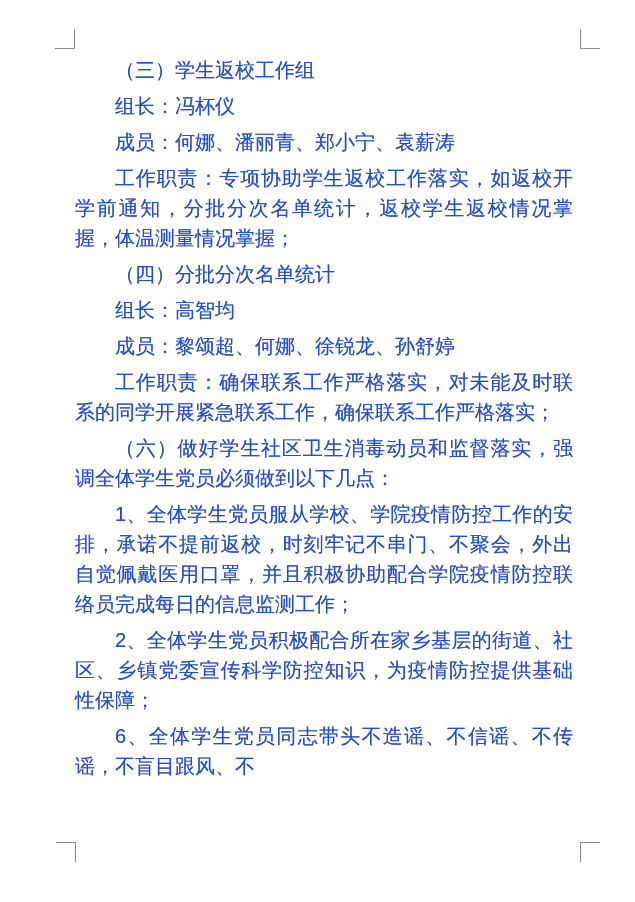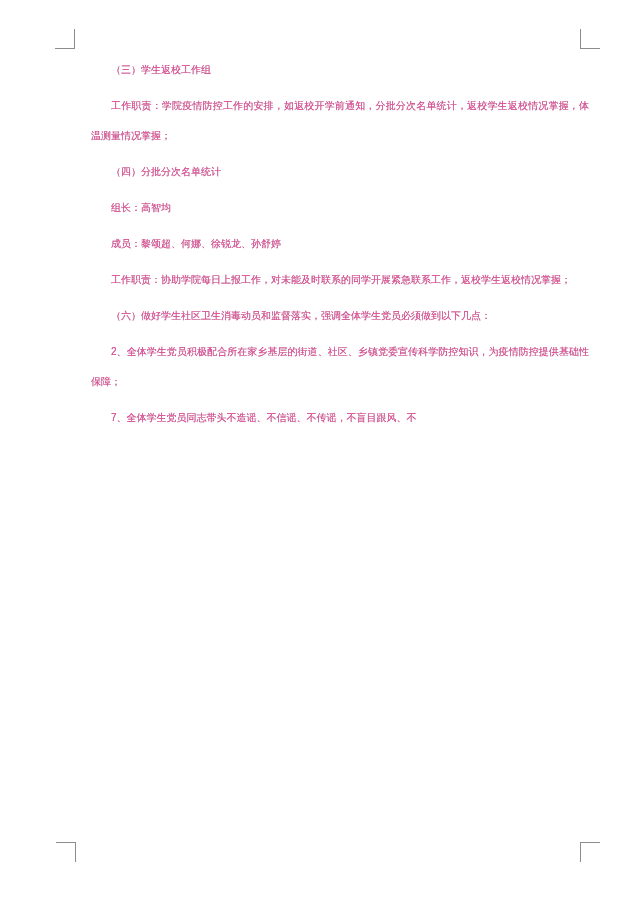--- a/index.html
+++ b/index.html
@@ -30,48 +30,50 @@
   .crop-tr { left: 580px; top: 29px;  border-left-width: 1.5px;  border-bottom-width: 1.5px; }
   .crop-bl { left: 56px;  top: 842px; border-right-width: 1.5px; border-top-width: 1.5px; }
   .crop-br { left: 580px; top: 842px; border-left-width: 1.5px;  border-top-width: 1.5px; }
 
   .page-text {
     position: absolute;
     left: 75px;
     top: 48px;
     width: 498px;
     padding-top: 7px;
-    color: #ec4899;
-    font-size: 10px;
+    color: #1d4ed8;
+    font-size: 20px;
     line-height: 30px;
     text-align: justify;
     text-justify: inter-ideograph;
     text-shadow: 0 0 0.6px rgba(61,61,61,0.55);
-    margin-left: 16px;
   }
   .page-text p {
     margin: 0 0 6px 0;
     text-indent: 2em;
   }
 </style>
 </head>
 <body>
 
 <div class="page">
 
   <div class="crop-mark crop-tl"></div>
   <div class="crop-mark crop-tr"></div>
   <div class="crop-mark crop-bl"></div>
   <div class="crop-mark crop-br"></div>
 
   <div class="page-text">
     <p>（三）学生返校工作组</p>
-    <p>工作职责：学院疫情防控工作的安排，如返校开学前通知，分批分次名单统计，返校学生返校情况掌握，体温测量情况掌握；</p>
+    <p>组长：冯杯仪</p>
+    <p>成员：何娜、潘丽青、郑小宁、袁薪涛</p>
+    <p>工作职责：专项协助学生返校工作落实，如返校开学前通知，分批分次名单统计，返校学生返校情况掌握，体温测量情况掌握；</p>
     <p>（四）分批分次名单统计</p>
     <p>组长：高智均</p>
     <p>成员：黎颂超、何娜、徐锐龙、孙舒婷</p>
-    <p>工作职责：协助学院每日上报工作，对未能及时联系的同学开展紧急联系工作，返校学生返校情况掌握；</p>
+    <p>工作职责：确保联系工作严格落实，对未能及时联系的同学开展紧急联系工作，确保联系工作严格落实；</p>
     <p>（六）做好学生社区卫生消毒动员和监督落实，强调全体学生党员必须做到以下几点：</p>
+    <p>1、全体学生党员服从学校、学院疫情防控工作的安排，承诺不提前返校，时刻牢记不串门、不聚会，外出自觉佩戴医用口罩，并且积极协助配合学院疫情防控联络员完成每日的信息监测工作；</p>
     <p>2、全体学生党员积极配合所在家乡基层的街道、社区、乡镇党委宣传科学防控知识，为疫情防控提供基础性保障；</p>
-    <p>7、全体学生党员同志带头不造谣、不信谣、不传谣，不盲目跟风、不</p>
+    <p>6、全体学生党员同志带头不造谣、不信谣、不传谣，不盲目跟风、不</p>
   </div>
 
 </div>
 
 </body></html>

